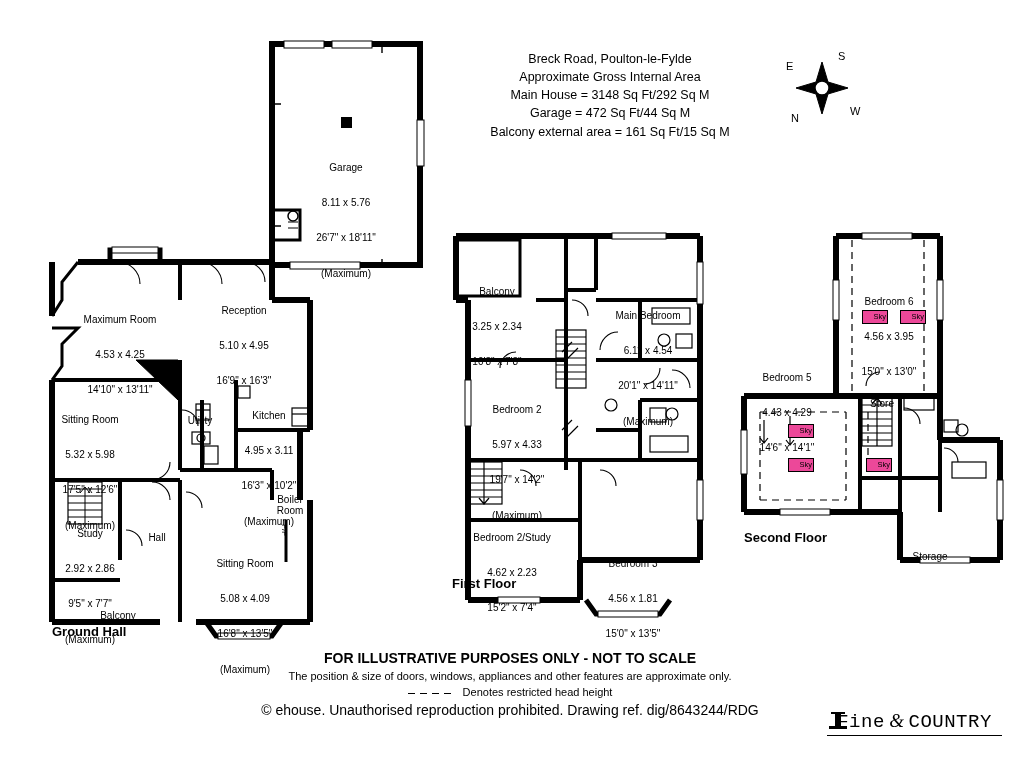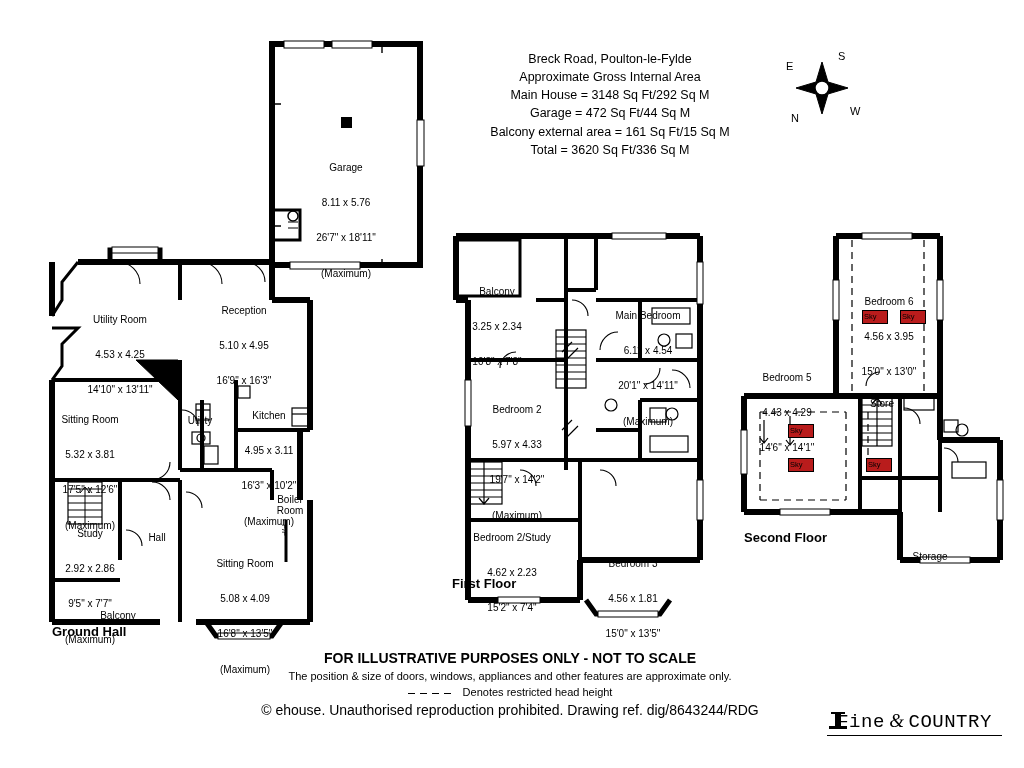--- a/index.html
+++ b/index.html
@@ -11,21 +11,21 @@
   #stage{position:absolute;left:0;top:0;width:1024px;height:768px;}
   .abs{position:absolute;}
   .lbl{position:absolute;text-align:center;line-height:1.18;font-size:10px;white-space:pre;}
   .floor-title{position:absolute;font-size:13px;font-weight:bold;}
   .title-block{position:absolute;text-align:center;font-size:12.5px;font-weight:normal;line-height:1.45;}
   .footer{position:absolute;text-align:center;}
   .footer .f1{font-size:14px;font-weight:bold;}
   .footer .f2{font-size:11px;}
   .footer .f3{font-size:11px;}
   .footer .f4{font-size:14px;}
-  .sky{position:absolute;border:1px solid #000;font-size:7.5px;text-align:left;line-height:1;padding:2px 1px;background:#b91c1c;}
+  .sky{position:absolute;border:1px solid #000;font-size:7.5px;text-align:right;line-height:1;padding:2px 1px;background:#ec4899;}
   .fc{position:absolute;right:22px;bottom:52px;text-align:center;}
   .fc .fcmain{font-size:19px;letter-spacing:.5px;font-family:Liberation Mono, monospace;}
   .fc .fcamp{font-family:"Liberation Serif", serif;font-style:italic;font-size:19px;}
   .fc .fcline{border-top:1px solid #000;margin-top:2px;width:175px;}
   .dash-legend{display:inline-block;}
   svg{position:absolute;left:0;top:0;}
 </style>
 </head>
 <body>
 
@@ -293,50 +293,49 @@
       </g>
     </g>
   </svg>
 
   <div class="title-block" style="left:450px;top:50px;width:320px;">
     <div>Breck Road, Poulton-le-Fylde</div>
     <div>Approximate Gross Internal Area</div>
     <div>Main House = 3148 Sq Ft/292 Sq M</div>
     <div>Garage = 472 Sq Ft/44 Sq M</div>
     <div>Balcony external area = 161 Sq Ft/15 Sq M</div>
-    <div>Total = 3620 Sq Ft/336 Sq M</div>
   </div>
 
   <div class="abs" style="left:791px;top:112px;font-size:11px;">N</div>
   <div class="abs" style="left:786px;top:60px;font-size:11px;">E</div>
   <div class="abs" style="left:838px;top:50px;font-size:11px;">S</div>
   <div class="abs" style="left:850px;top:105px;font-size:11px;">W</div>
 
   <div class="lbl" style="left:296px;top:138px;width:100px;">
     <div>Garage</div>
     <div>8.11 x 5.76</div>
     <div>26'7" x 18'11"</div>
     <div>(Maximum)</div>
   </div>
 
   <div class="lbl" style="left:70px;top:290px;width:100px;">
-    <div>Utility Room</div>
+    <div>Maximum Room</div>
     <div>4.53 x 4.25</div>
     <div>14'10" x 13'11"</div>
   </div>
 
   <div class="lbl" style="left:198px;top:281px;width:92px;">
     <div>Reception</div>
     <div>5.10 x 4.95</div>
     <div>16'9" x 16'3"</div>
   </div>
 
   <div class="lbl" style="left:38px;top:390px;width:104px;">
     <div>Sitting Room</div>
-    <div>5.32 x 3.81</div>
+    <div>5.32 x 5.98</div>
     <div>17'5" x 12'6"</div>
     <div>(Maximum)</div>
   </div>
 
   <div class="lbl" style="left:180px;top:391px;width:40px;">
     <div>Utility</div>
   </div>
 
   <div class="lbl" style="left:228px;top:386px;width:82px;">
     <div>Kitchen</div>

